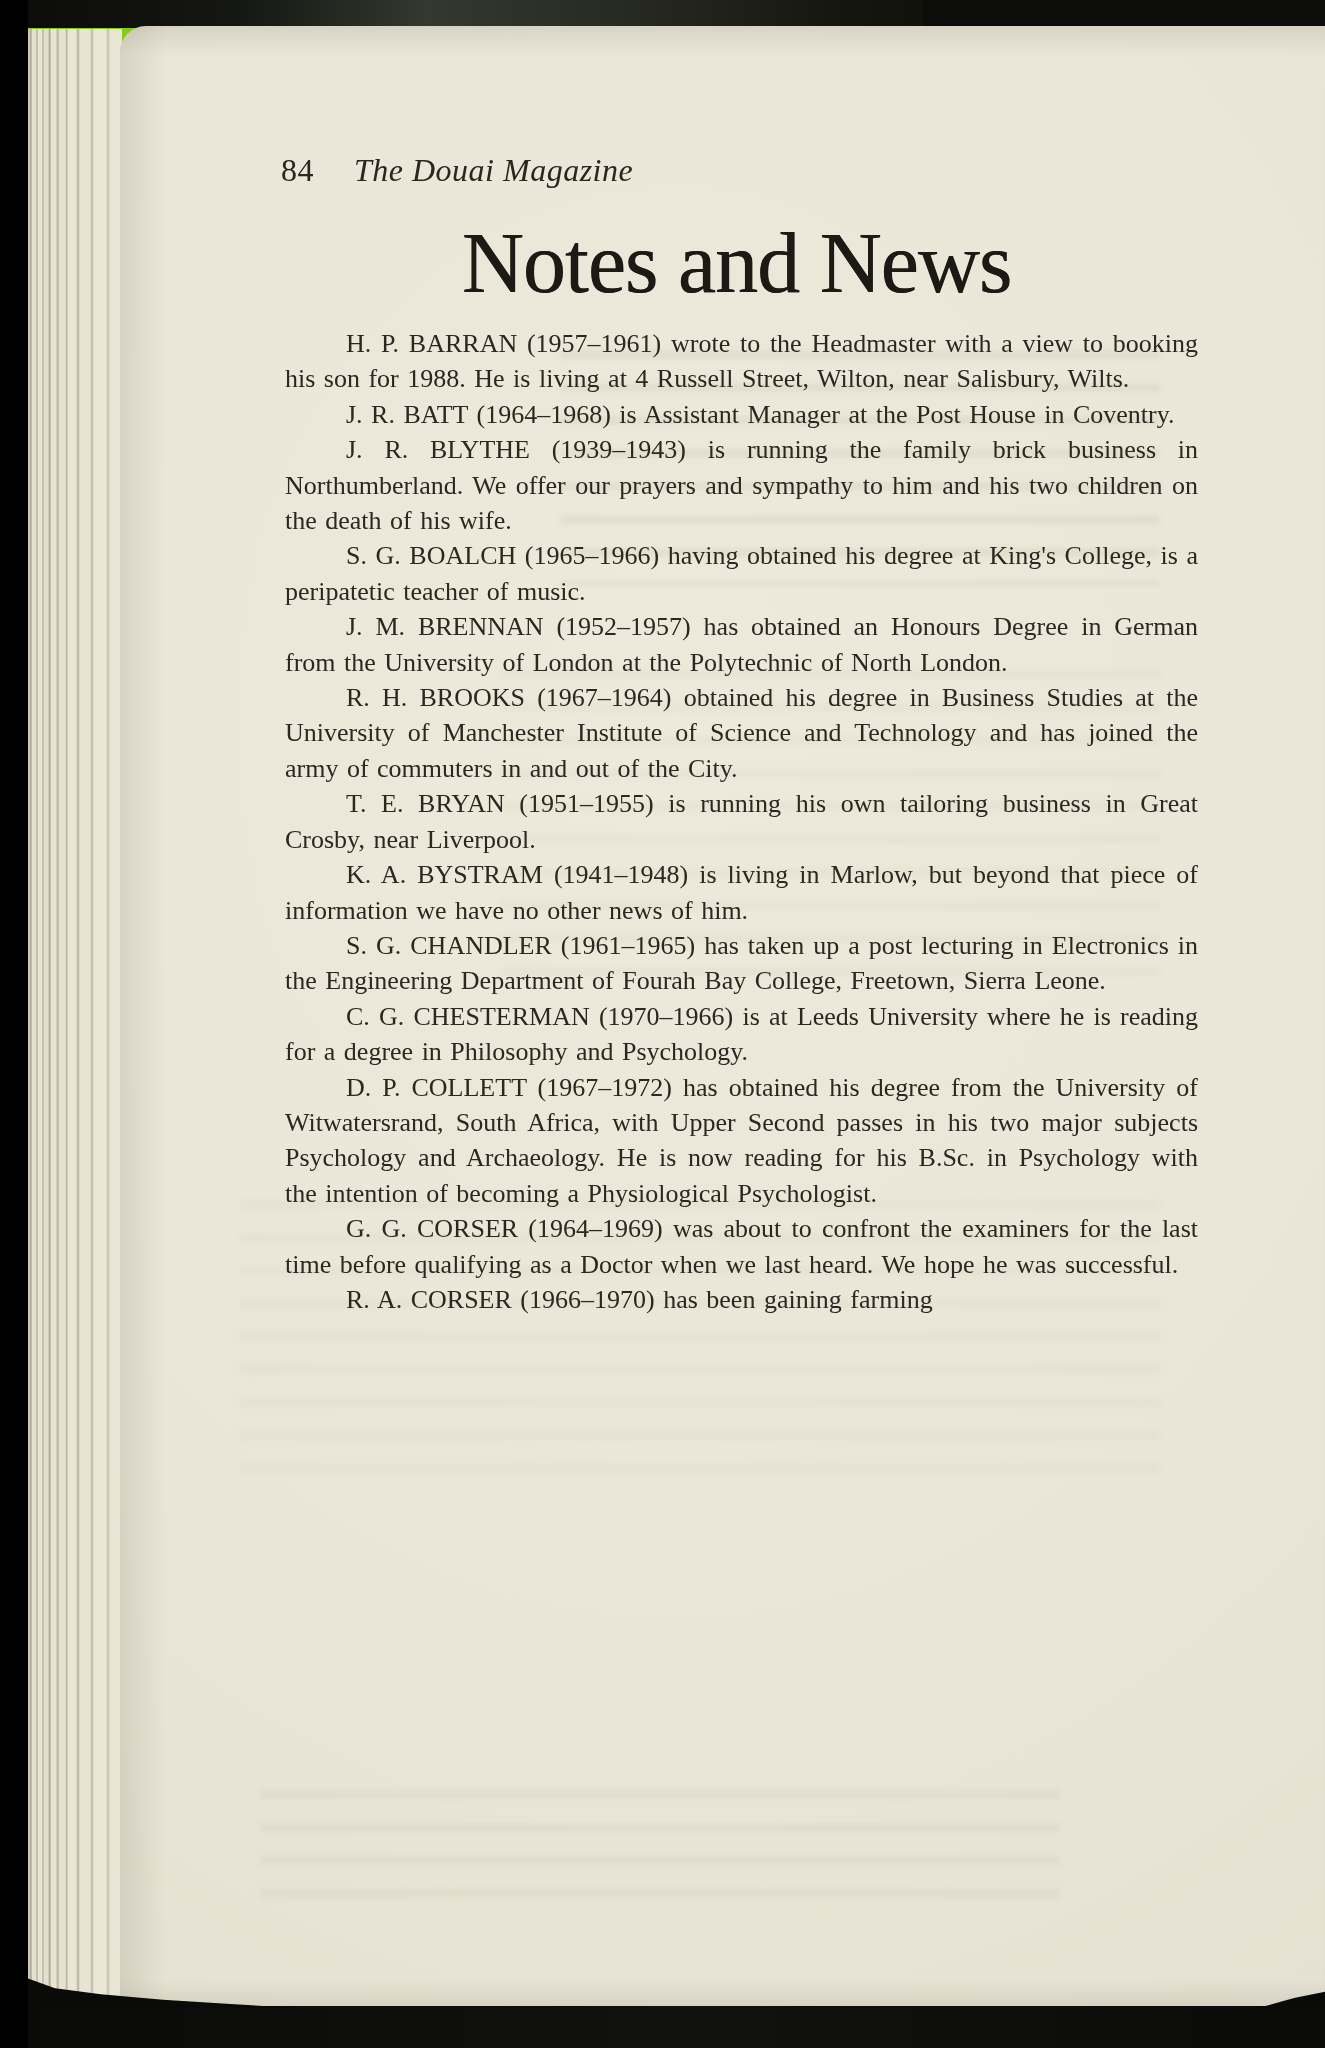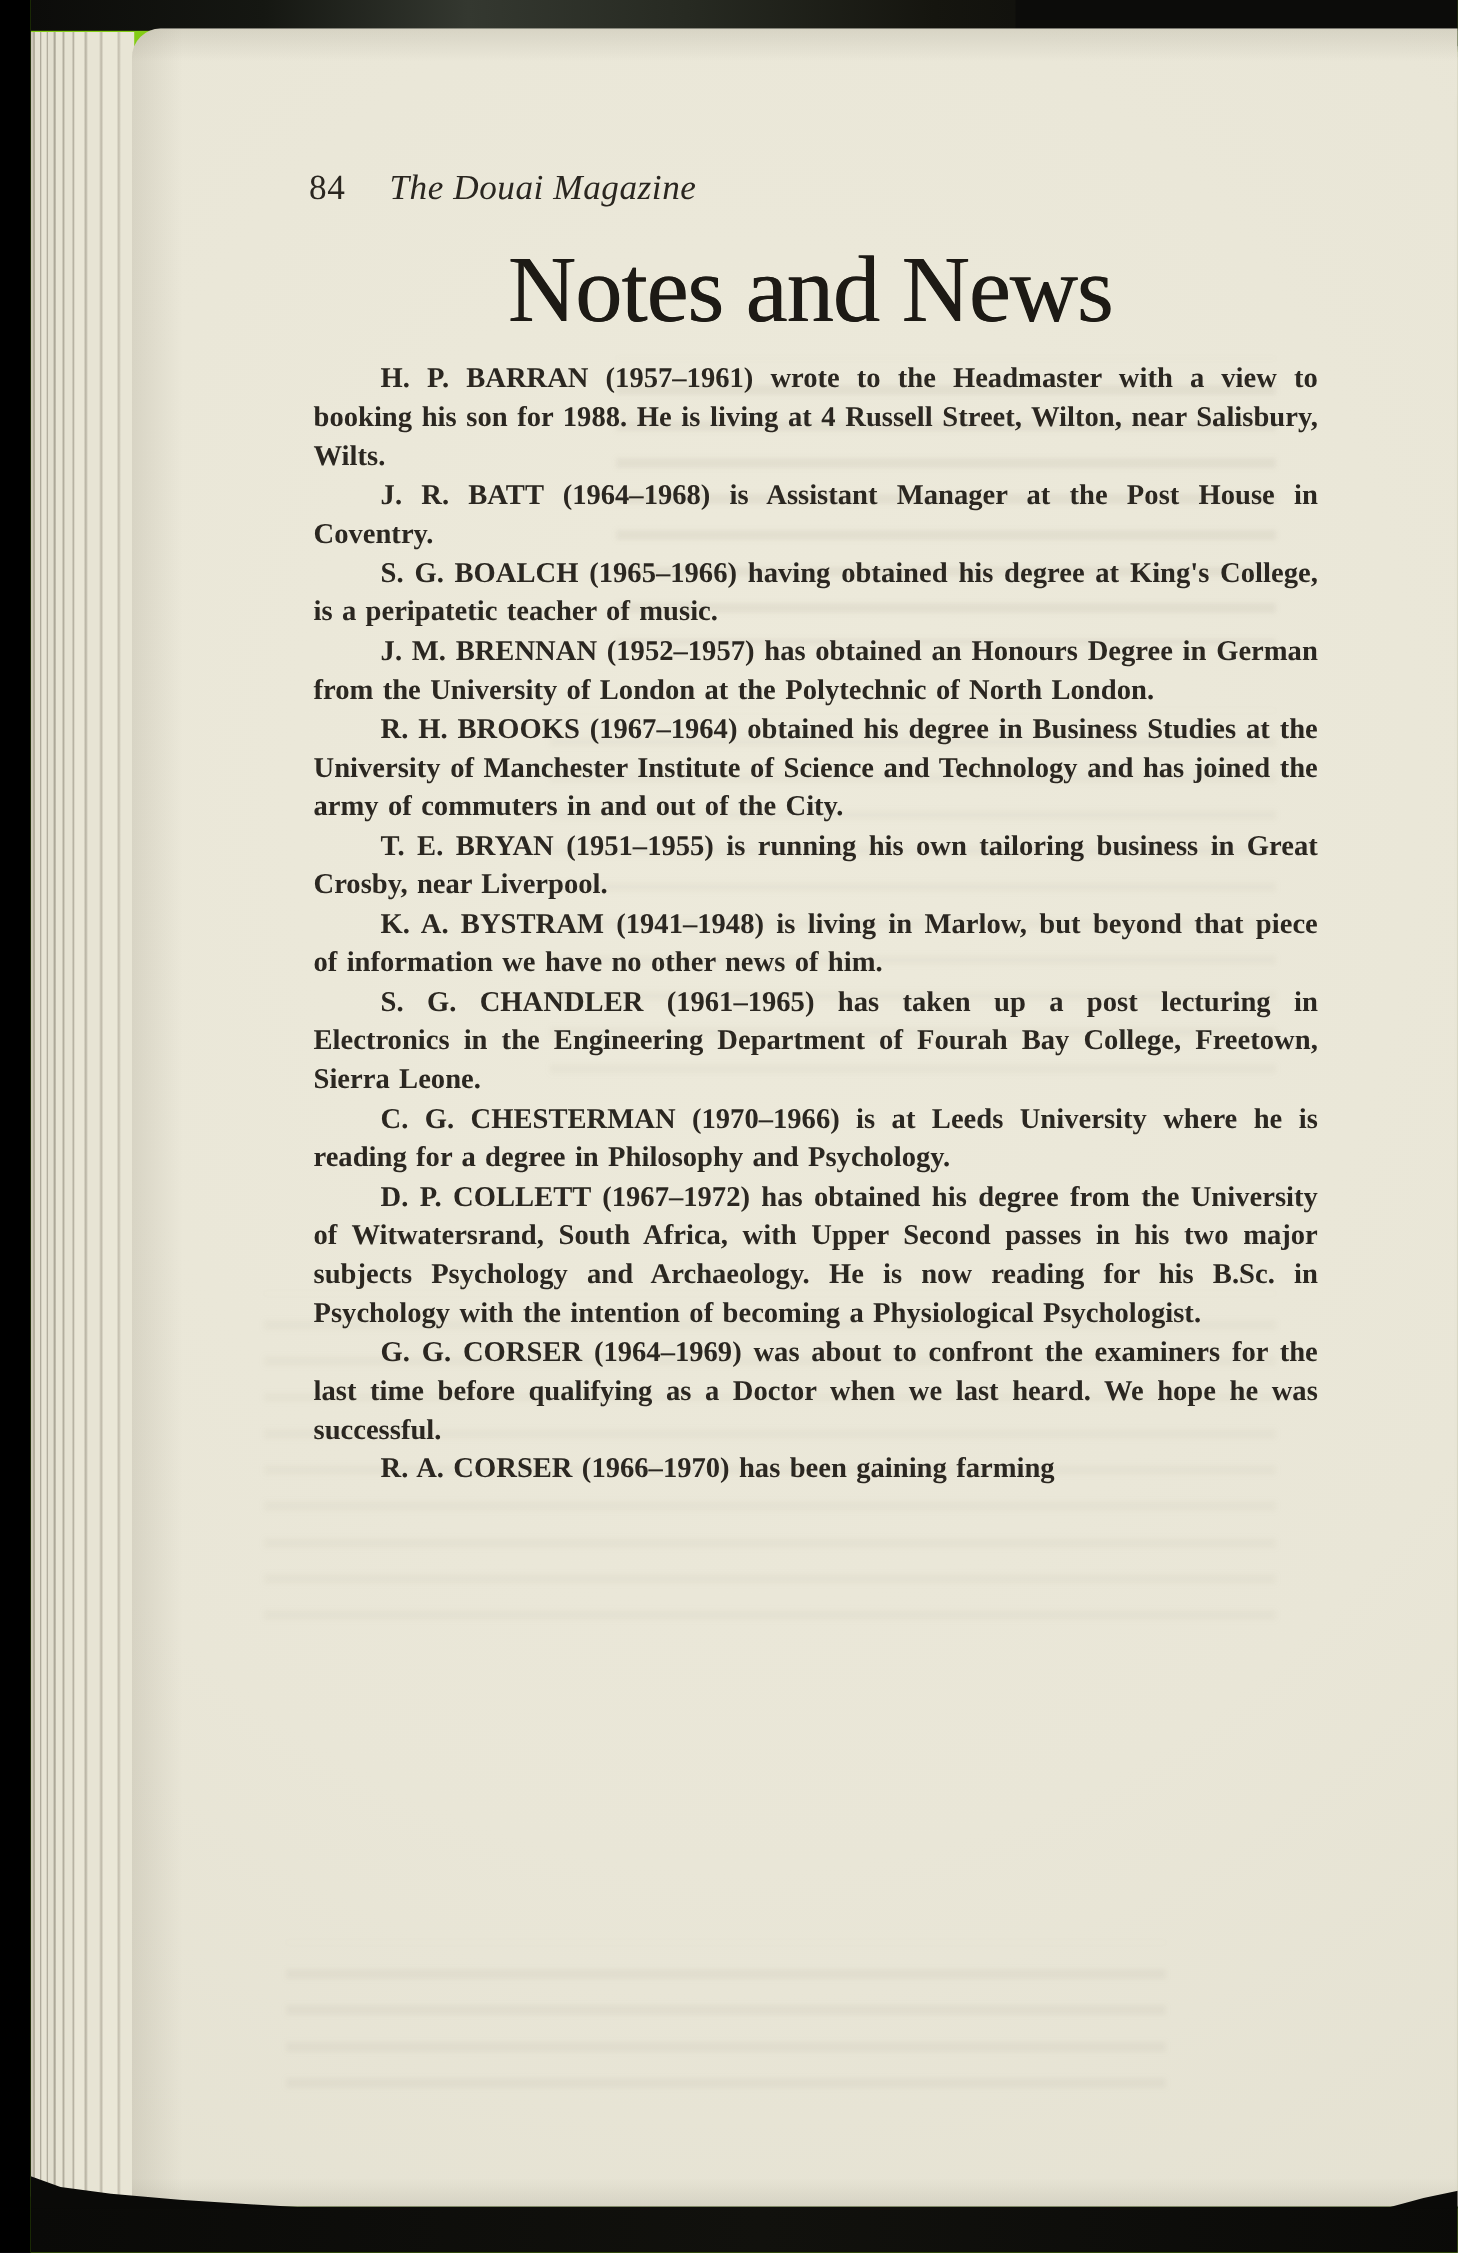--- a/index.html
+++ b/index.html
@@ -88,21 +88,21 @@
     position:absolute;left:0;right:0;top:194px;margin:0;
     text-align:center;font-weight:400;font-size:86px;line-height:1;
     color:#1d1a15;letter-spacing:-1px;
     text-shadow:.5px 0 0 currentColor;
   }
   .article-body{
     position:absolute;left:165px;top:300px;width:913px;
     font-size:26px;line-height:35.4px;color:#2b2721;
   }
   .article-body p{
-    margin:0;text-align:justify;text-indent:61px;word-spacing:2px;font-weight:bold;
+    margin:0;text-align:justify;text-indent:61px;word-spacing:2px;
   }
 </style>
 </head>
 <body>
 
 <div class="scene">
 
   <div class="cover-band-top"></div>
   <div class="cover-wedge-tr"></div>
 
@@ -120,20 +120,21 @@
 
     <div class="running-header">
       <span class="pg-num">84</span><span class="mag-title">The Douai Magazine</span>
     </div>
 
     <h1 class="section-title">Notes and News</h1>
 
     <div class="article-body">
       <p>H. P. BARRAN (1957–1961) wrote to the Headmaster with a view to booking his son for 1988. He is living at 4 Russell Street, Wilton, near Salisbury, Wilts.</p>
       <p>J. R. BATT (1964–1968) is Assistant Manager at the Post House in Coventry.</p>
+      <p>J. R. BLYTHE (1939–1943) is running the family brick business in Northumberland. We offer our prayers and sympathy to him and his two children on the death of his wife.</p>
       <p>S. G. BOALCH (1965–1966) having obtained his degree at King's College, is a peripatetic teacher of music.</p>
       <p>J. M. BRENNAN (1952–1957) has obtained an Honours Degree in German from the University of London at the Polytechnic of North London.</p>
       <p>R. H. BROOKS (1967–1964) obtained his degree in Business Studies at the University of Manchester Institute of Science and Technology and has joined the army of commuters in and out of the City.</p>
       <p>T. E. BRYAN (1951–1955) is running his own tailoring business in Great Crosby, near Liverpool.</p>
       <p>K. A. BYSTRAM (1941–1948) is living in Marlow, but beyond that piece of information we have no other news of him.</p>
       <p>S. G. CHANDLER (1961–1965) has taken up a post lecturing in Electronics in the Engineering Department of Fourah Bay College, Freetown, Sierra Leone.</p>
       <p>C. G. CHESTERMAN (1970–1966) is at Leeds University where he is reading for a degree in Philosophy and Psychology.</p>
       <p>D. P. COLLETT (1967–1972) has obtained his degree from the University of Witwatersrand, South Africa, with Upper Second passes in his two major subjects Psychology and Archaeology. He is now reading for his B.Sc. in Psychology with the intention of becoming a Physiological Psychologist.</p>
       <p>G. G. CORSER (1964–1969) was about to confront the examiners for the last time before qualifying as a Doctor when we last heard. We hope he was successful.</p>
       <p>R. A. CORSER (1966–1970) has been gaining farming</p>

